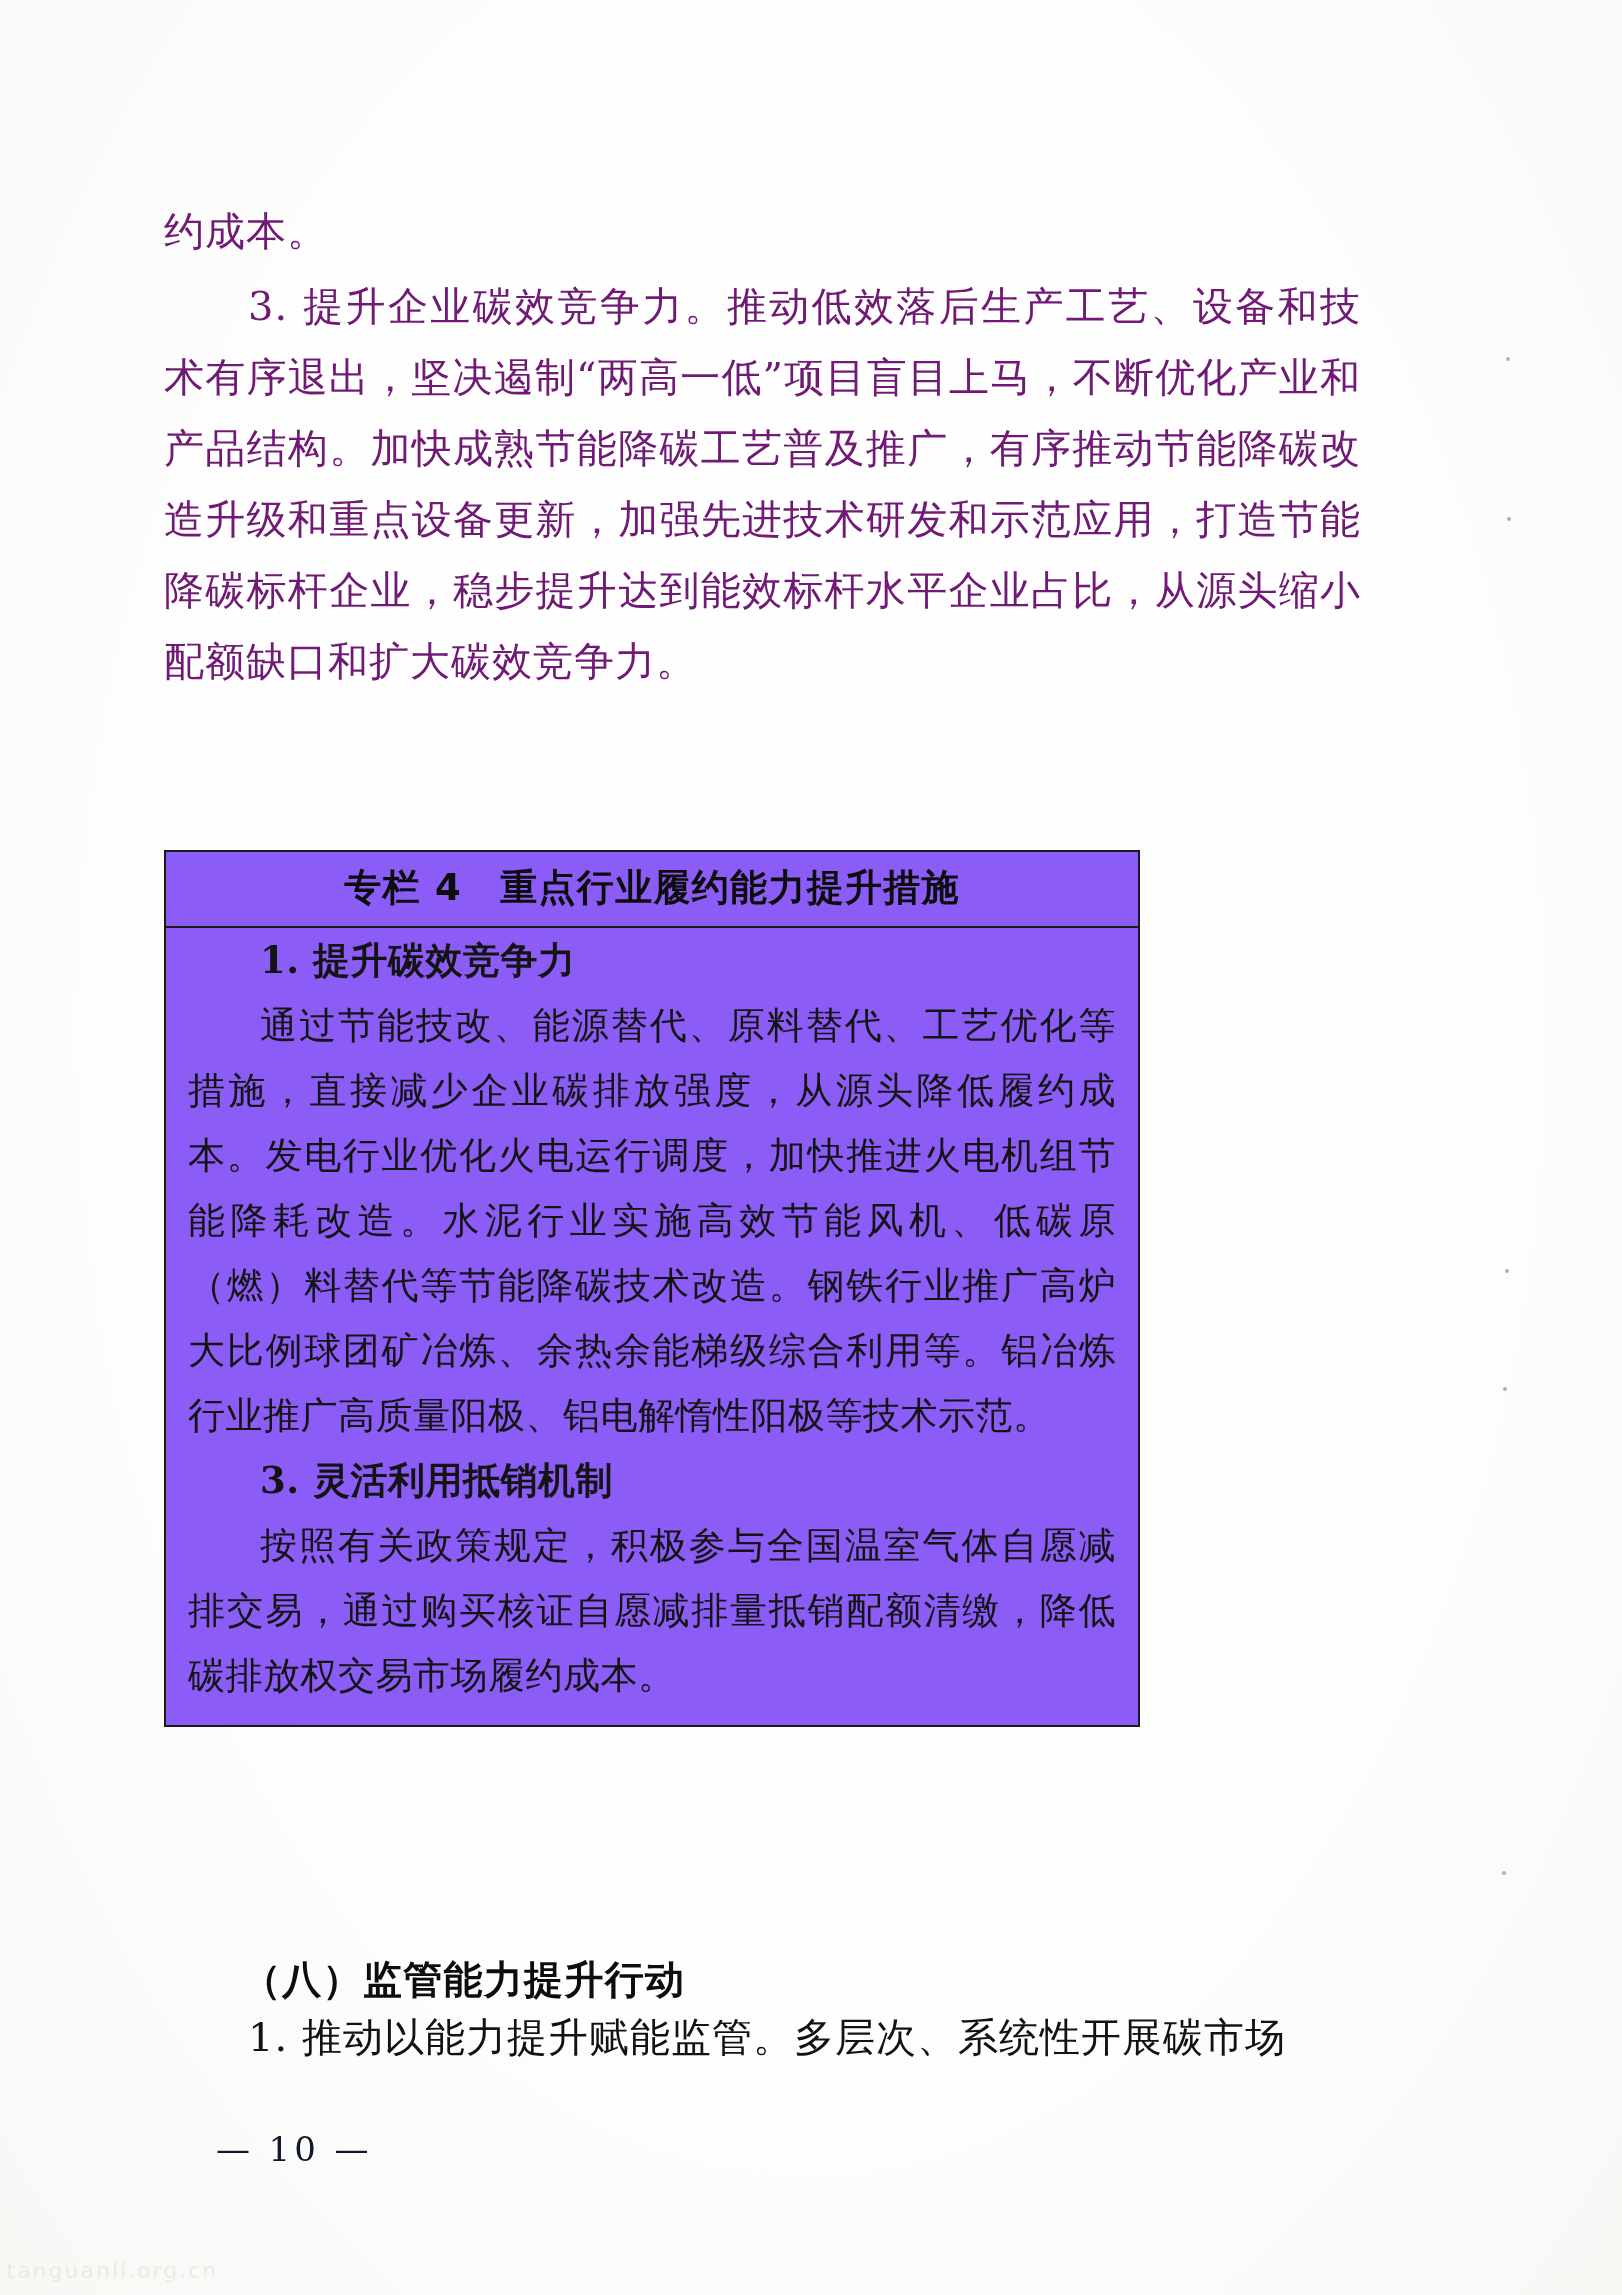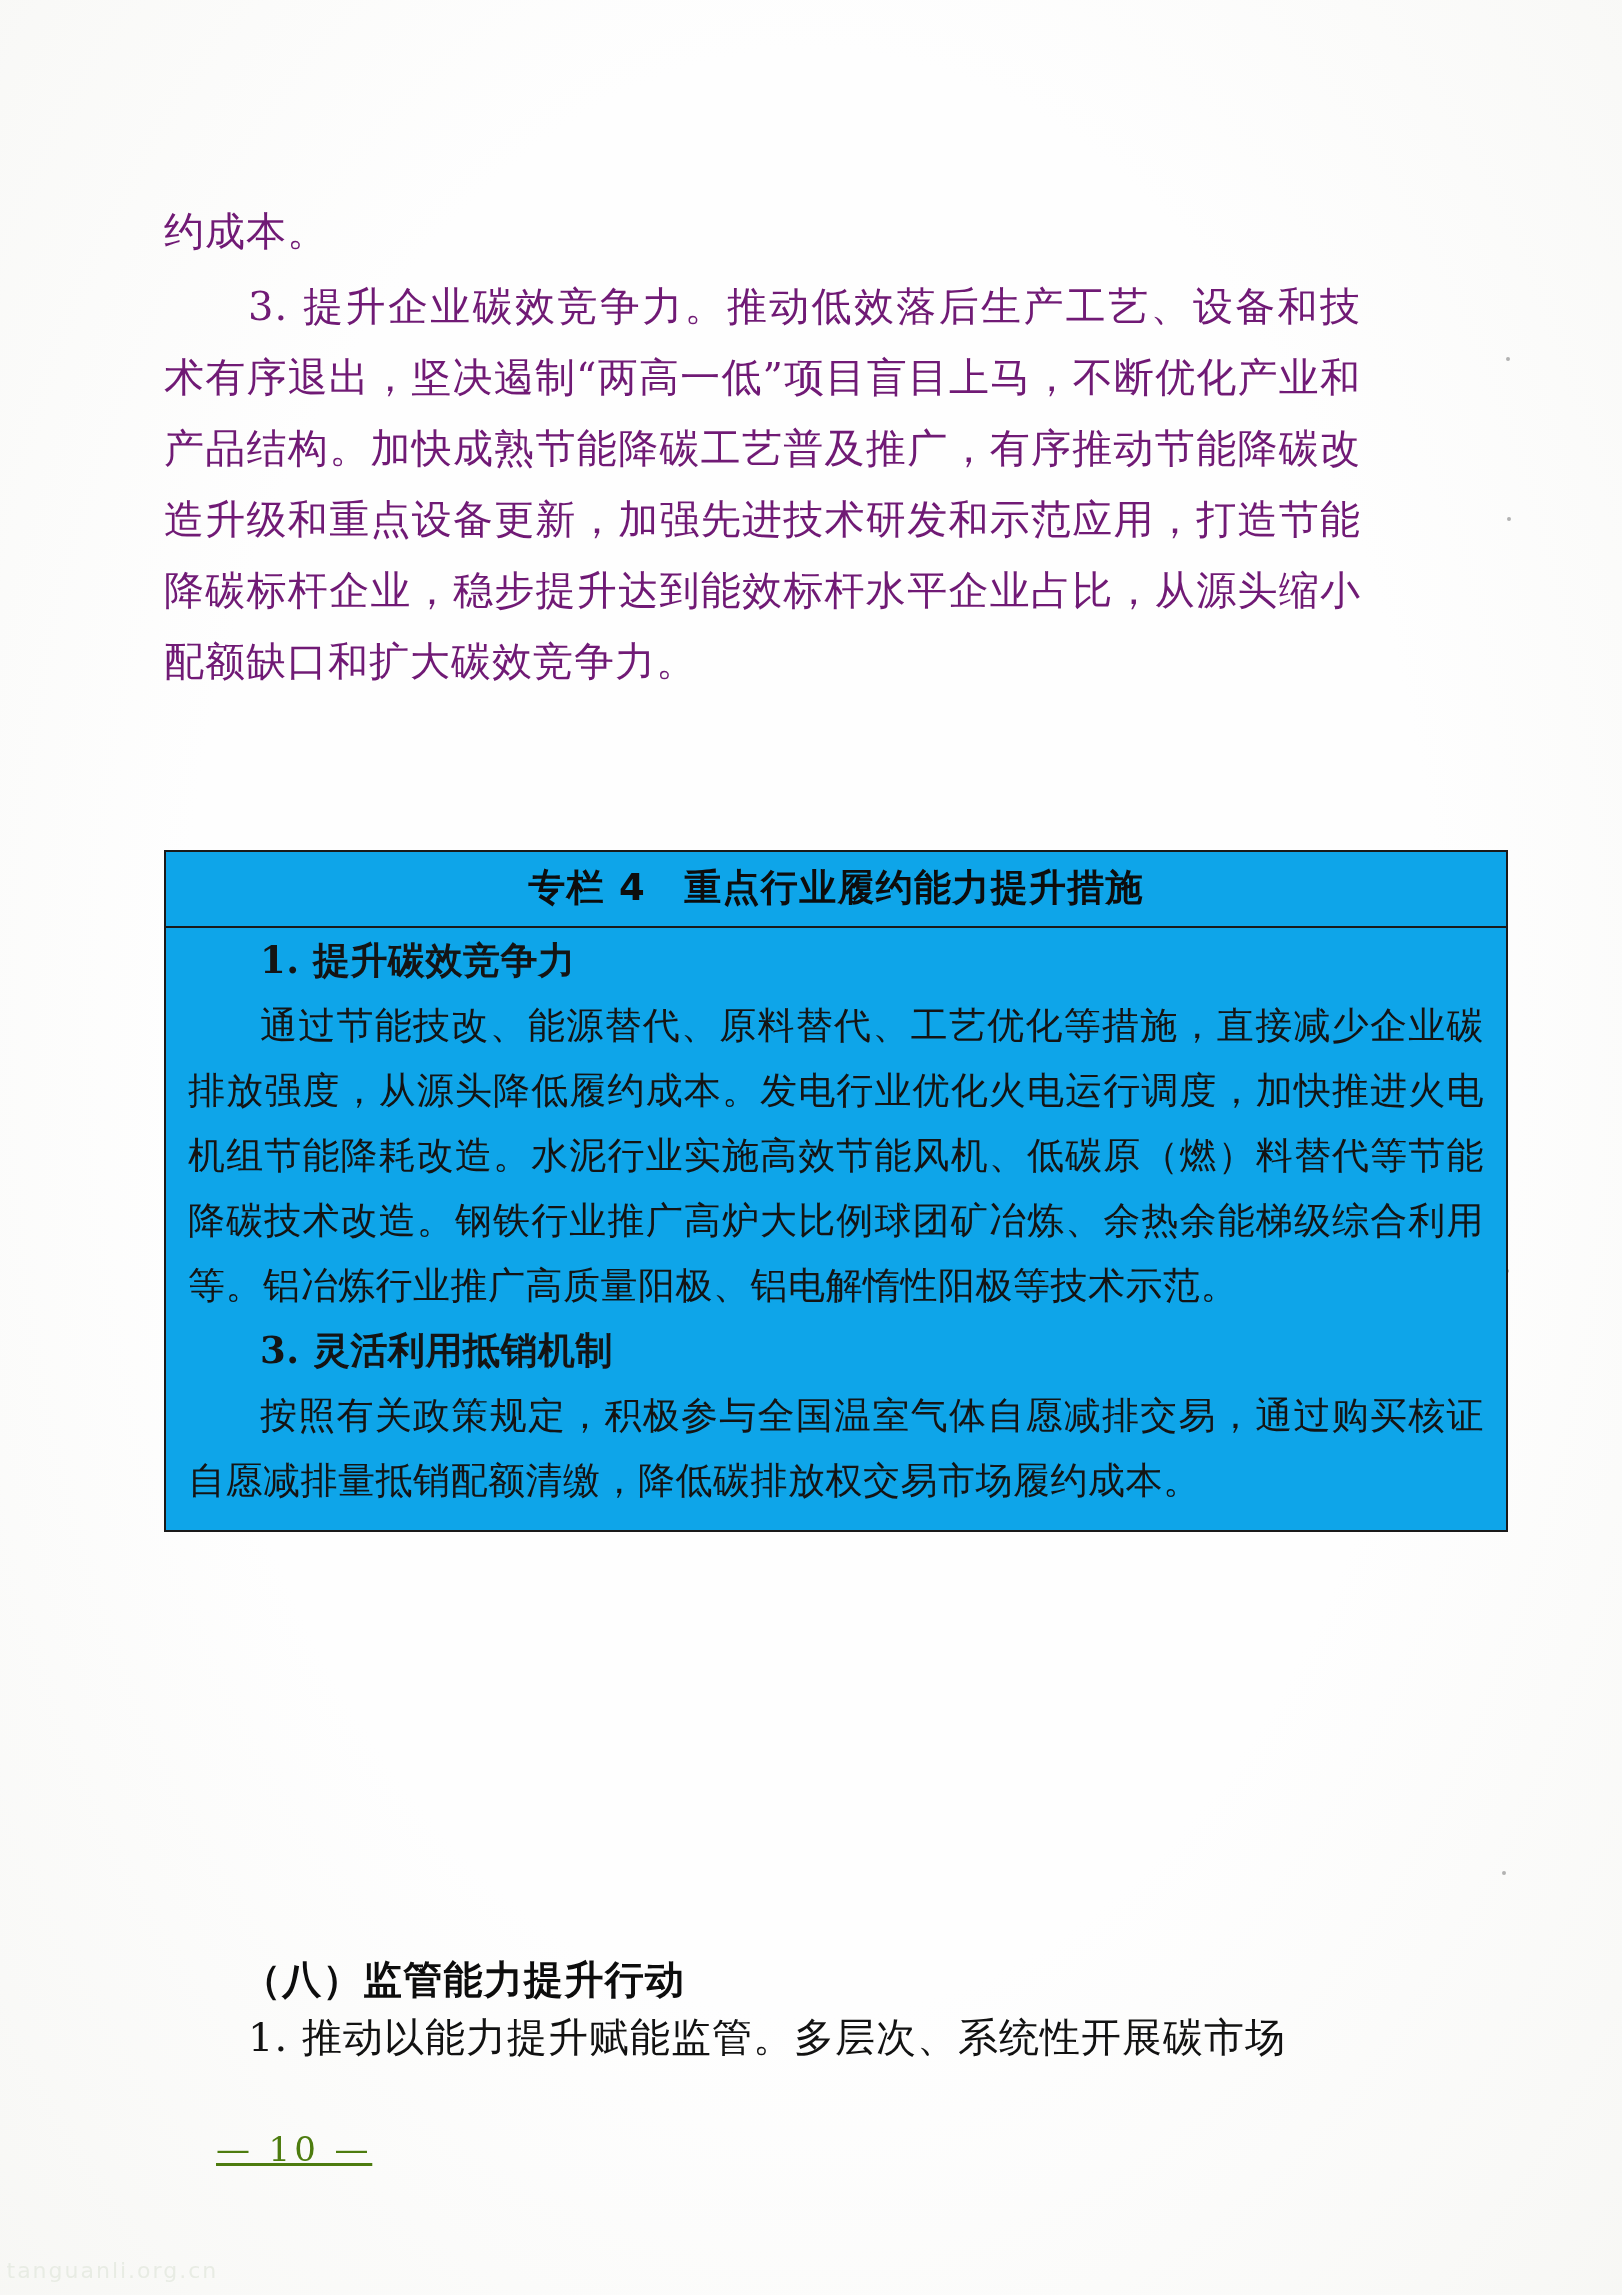--- a/index.html
+++ b/index.html
@@ -54,24 +54,24 @@
   }
 
   .indent2 { text-indent: 84px; }
 
   .gap-sm { height: 3.9px; }
 
   
   .callout {
     position: absolute;
     left: 164px;
-    width: 1344px;
+    width: 976px;
     border: 2px solid #1a1a1a;
     box-sizing: border-box;
-    background: #0ea5e9;
+    background: #8b5cf6;
   }
   .callout-title-row {
     border-bottom: 2px solid #1a1a1a;
     text-align: center;
     padding: 10.5px 0 13px 0;
   }
   .callout-title {
     font-family: "DejaVu Sans", "Liberation Sans", sans-serif;
     font-size: 37px;
     font-weight: 700;
@@ -126,22 +126,21 @@
   .page-number {
     position: absolute;
     left: 0;
     width: 1324px;
     top: 2129px;
     text-align: left;
     padding-left: 216px;
     box-sizing: border-box;
     font-size: 34px;
     letter-spacing: 3.9px;
-    color: #4d7c0f;
-    text-decoration: underline;
+    color: #0f172a;
   }
 
   
   .watermark {
     position: absolute;
     left: 6.5px;
     top: 2258px;
     font-family: "DejaVu Sans", "Liberation Sans", sans-serif;
     font-size: 22px;
     letter-spacing: 2px;

